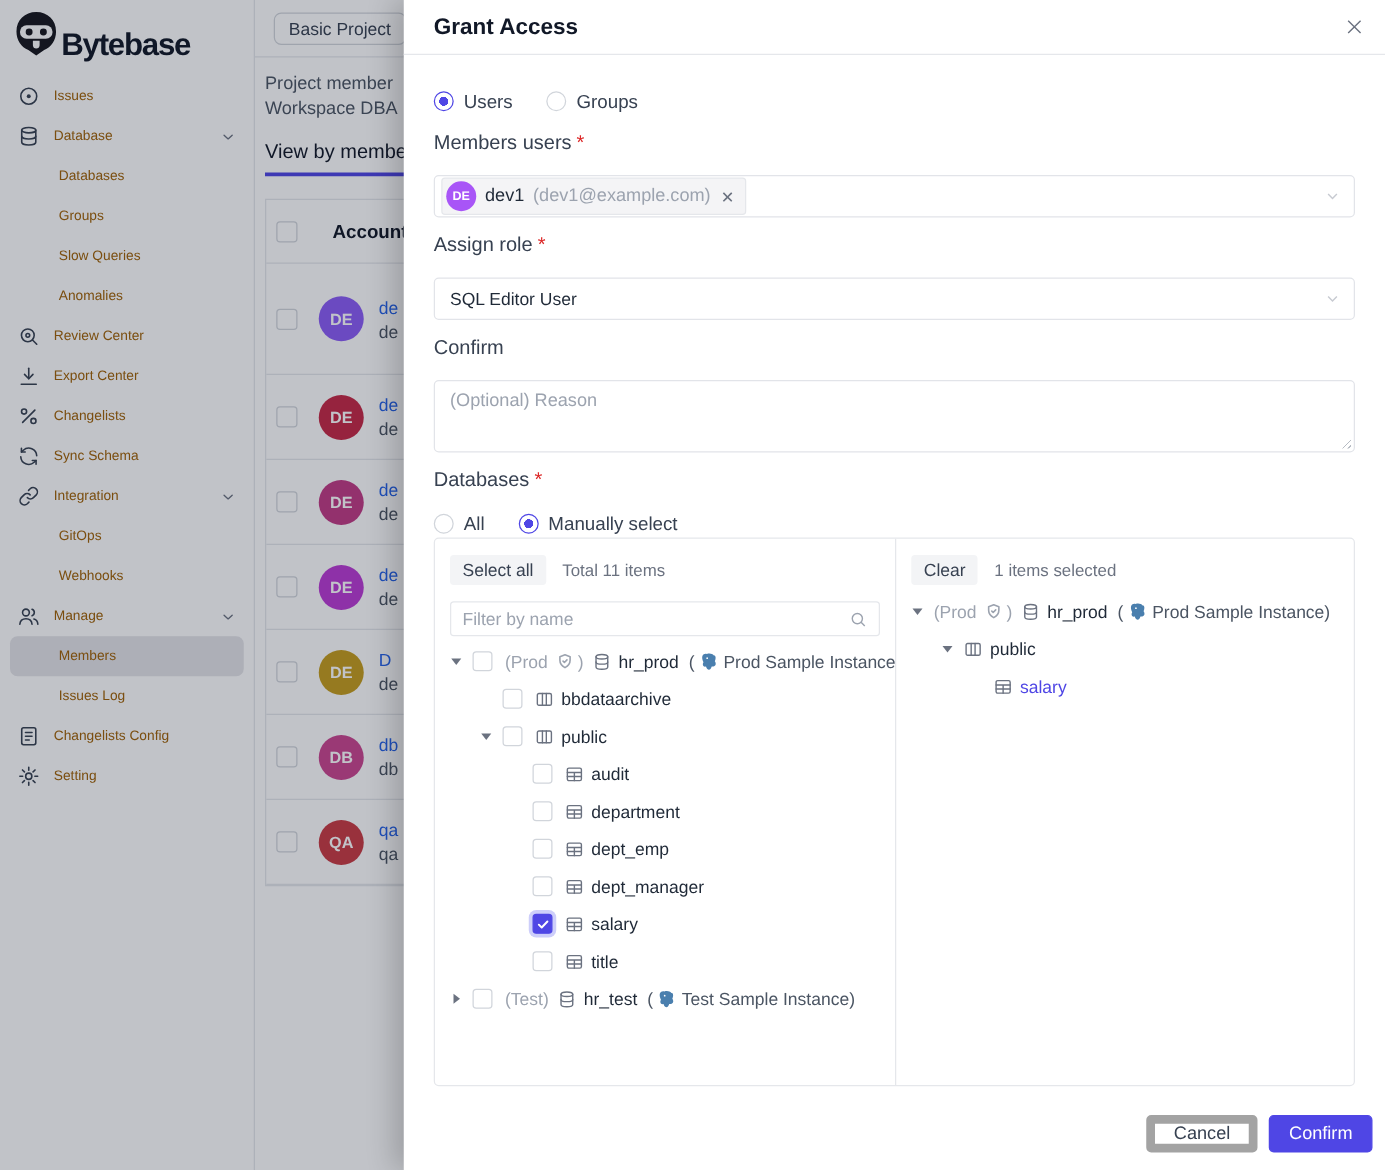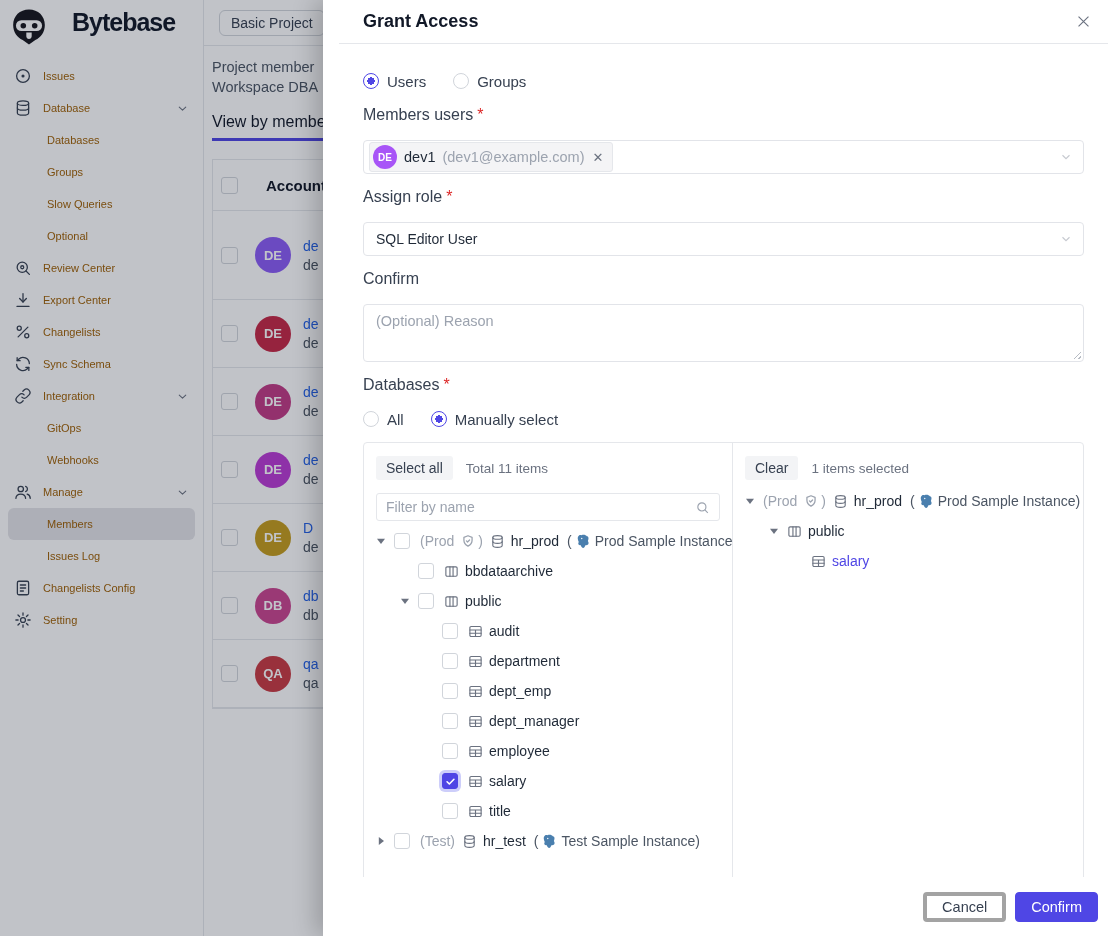--- a/index.html
+++ b/index.html
@@ -4,21 +4,21 @@
 <style>
   html,body{margin:0;padding:0;}
   body{
     width:1108px;height:936px;position:relative;overflow:hidden;
     font-family:"Liberation Sans",sans-serif;background:#fff;
     -webkit-font-smoothing:antialiased;
   }
   
   .app{position:absolute;inset:0;display:flex;background:#fff;}
   .sidebar{width:204px;flex:0 0 204px;border-right:1px solid #e5e7eb;background:#fff;box-sizing:border-box;padding-top:6px;}
-  .logo{display:flex;align-items:flex-start;gap:24px;padding:2px 10px 10px 10px;}
+  .logo{display:flex;align-items:flex-end;gap:1px;padding:2px 10px 10px 10px;}
   .brand{font-size:25px;font-weight:800;color:#111827;letter-spacing:-1px;}
   .nav-item{display:flex;align-items:center;gap:11px;height:32px;padding:0 14px;font-size:11px;color:#a16207;cursor:pointer;}
   .nav-item .ni{color:#374151;display:flex;flex:none;}
   .nav-item.sub{padding-left:47px;}
   .nav-item.active{background:#e4e4e8;border-radius:6px;margin:0 8px;padding-left:39px;}
   .nav-item .chev{margin-left:auto;color:#6b7280;display:flex;}
   .content{flex:1;position:relative;background:#fff;}
   .topbar{height:46px;border-bottom:1px solid #e5e7eb;display:flex;align-items:center;padding:0 15px;box-sizing:border-box;}
   .chip{border:1px solid #d1d5db;border-radius:6px;padding:4px 11px;font-size:14px;color:#374151;background:#fff;white-space:nowrap;}
   .desc{padding:11px 0 0 8px;font-size:14.5px;color:#4b5563;line-height:20px;white-space:nowrap;}
@@ -30,42 +30,42 @@
   .cb{width:17px;height:17px;border:1px solid #d1d5db;border-radius:3px;background:#fff;flex:none;box-sizing:border-box;}
   .trow{display:flex;align-items:center;height:67px;border-bottom:1px solid #e5e7eb;padding-left:8px;}
   .trow.tall{height:88px;}
   .avatar{width:36px;height:36px;border-radius:50%;color:#fff;font-weight:700;font-size:13px;display:flex;align-items:center;justify-content:center;margin:0 12px 0 17px;flex:none;}
   .rowtext{display:flex;flex-direction:column;gap:3px;}
   .rowtext .link{color:#2563eb;font-size:14px;font-weight:500;white-space:nowrap;}
   .rowtext .sub{color:#4b5563;font-size:14px;white-space:nowrap;}
   
   .overlay{position:absolute;inset:0;background:rgba(15,23,42,0.26);}
   
-  .modal{position:absolute;top:0;left:323px;right:0;bottom:0;background:#fff;box-shadow:-8px 0 22px rgba(0,0,0,0.2);display:flex;flex-direction:column;box-sizing:border-box;padding-left:16px;}
+  .modal{position:absolute;top:0;left:323px;right:0;bottom:0;background:#fff;box-shadow:-8px 0 22px rgba(0,0,0,0.2);display:flex;flex-direction:column;box-sizing:border-box;}
   .modal-header{flex:0 0 44px;display:flex;align-items:center;justify-content:space-between;padding:0 16px 0 24px;border-bottom:1px solid #e5e7eb;box-sizing:border-box;}
   .modal-title{font-size:18px;font-weight:600;color:#111827;}
   .close{color:#6b7280;display:flex;cursor:pointer;}
   .modal-body{flex:1;padding:14px 24px 0 24px;box-sizing:border-box;overflow:hidden;}
   .radio-row{display:flex;align-items:center;gap:27px;height:22px;margin-top:12px;}
   .radio{display:flex;align-items:center;gap:8px;font-size:15px;color:#374151;cursor:pointer;}
   .rdot{width:16px;height:16px;border-radius:50%;border:1px solid #d1d5db;background:#fff;box-sizing:border-box;flex:none;}
   .rdot.on{border:1.5px solid #4f46e5;background:radial-gradient(circle,#4f46e5 0 3.6px,#fff 3.7px);}
   .field-label{margin-top:14px;font-size:16px;font-weight:500;color:#374151;}
   .req{color:#dc2626;margin-left:4px;}
   .select-box{margin-top:16px;height:34px;border:1px solid #e2e4e9;border-radius:4px;display:flex;align-items:center;padding:0 12px;font-size:14px;color:#1f2937;position:relative;background:#fff;box-sizing:border-box;cursor:pointer;}
   .select-box .dchev{position:absolute;right:10px;color:#c7cad1;display:flex;}
   .users-box{padding:0 5px;}
   .chip-user{display:flex;align-items:center;gap:7px;background:#f4f4f6;border:1px solid #e5e7eb;border-radius:3px;padding:2px 9px 2px 3px;font-size:14.5px;}
   .chip-avatar{width:24px;height:24px;border-radius:50%;color:#fff;font-size:10px;font-weight:700;display:flex;align-items:center;justify-content:center;flex:none;}
   .chip-name{color:#1f2937;font-weight:500;}
   .chip-email{color:#9ca3af;}
   .chip-x{color:#6b7280;font-size:13px;margin-left:1px;cursor:pointer;}
   .textarea{margin-top:16px;height:58px;border:1px solid #e2e4e9;border-radius:4px;padding:8px 12px;font-size:14.5px;color:#9ca3af;position:relative;background:#fff;box-sizing:border-box;}
   .resize-grip{position:absolute;right:2px;bottom:2px;width:10px;height:10px;background:repeating-linear-gradient(135deg,transparent 0 2.2px,#b7bcc4 2.2px 3.2px);clip-path:polygon(100% 0,100% 100%,0 100%);}
-  .transfer{margin-top:12px;border:1px solid #e5e7eb;border-radius:4px;display:flex;height:439px;box-sizing:border-box;background:#fff;}
+  .transfer{border:1px solid #e5e7eb;border-radius:4px;display:flex;height:439px;box-sizing:border-box;background:#fff;}
   .t-left{width:369px;flex:0 0 369px;border-right:1px solid #e5e7eb;padding:12px;box-sizing:border-box;overflow:hidden;}
   .t-right{flex:1;padding:12px;box-sizing:border-box;overflow:hidden;}
   .t-header{display:flex;align-items:center;gap:13px;height:26px;}
   .pill-btn{background:#f3f4f6;border-radius:3px;padding:4px 10px;font-size:14px;color:#374151;cursor:pointer;white-space:nowrap;}
   .t-count{font-size:13.5px;color:#6b7280;white-space:nowrap;}
   .filter{margin-top:12px;height:28px;border:1px solid #e5e7eb;border-radius:3px;display:flex;align-items:center;padding:0 9px;box-sizing:border-box;}
   .filter .ph{flex:1;font-size:14px;color:#9ca3af;}
   .filter .mag{color:#9ca3af;display:flex;}
   .tree{margin-top:5px;}
   .tree-row{display:flex;align-items:center;height:30px;font-size:14px;color:#1f2937;white-space:nowrap;}
@@ -73,21 +73,21 @@
   .t-exp{width:18px;flex:none;color:#6b7280;display:flex;align-items:center;}
   .tcb{width:16px;height:16px;border:1px solid #d1d5db;border-radius:3px;background:#fff;margin-right:10px;flex:none;box-sizing:border-box;display:flex;align-items:center;justify-content:center;cursor:pointer;}
   .tcb.checked{background:#4f46e5;border-color:#4f46e5;box-shadow:0 0 0 3px rgba(99,102,241,0.32);}
   .env{color:#9ca3af;margin-right:7px;display:inline-flex;align-items:center;gap:3px;}
   .node-icon{margin-right:6px;color:#6b7280;display:flex;flex:none;}
   .tname{color:#1f2937;}
   .tname.sel{color:#4f46e5;font-weight:500;}
   .inst{color:#4b5563;margin-left:8px;display:inline-flex;align-items:center;gap:4px;}
   .modal-footer{flex:0 0 59px;display:flex;align-items:center;justify-content:flex-end;gap:9px;padding-right:10px;box-sizing:border-box;}
   .btn{height:30px;padding:0 15px;border-radius:4px;font-size:14.5px;display:flex;align-items:center;cursor:pointer;box-sizing:border-box;}
-  .btn-cancel{border:4px solid #a3a3a3;background:#fff;color:#374151;}
+  .btn-cancel{border:7px solid #a3a3a3;background:#fff;color:#374151;}
   .btn-confirm{background:#4f46e5;color:#fff;font-weight:500;border:1px solid #4f46e5;}
 </style>
 </head>
 <body>
 
 <div class="app">
   <aside class="sidebar">
     <div class="logo">
       <span>
         <svg width="38" height="38" viewBox="0 0 48 48">
@@ -128,21 +128,21 @@
         <div class="nav-item sub">
           <span>Databases</span>
         </div>
         <div class="nav-item sub">
           <span>Groups</span>
         </div>
         <div class="nav-item sub">
           <span>Slow Queries</span>
         </div>
         <div class="nav-item sub">
-          <span>Optional</span>
+          <span>Anomalies</span>
         </div>
         <div class="nav-item">
           <span class="ni">
             <svg width="18" height="18" viewBox="0 0 24 24" fill="none" stroke="currentColor" stroke-width="1.7" stroke-linecap="round" stroke-linejoin="round">
               <circle cx="11" cy="11" r="6.8"></circle>
               <path d="M16 16l4.5 4.5"></path>
               <circle cx="11" cy="11" r="2"></circle>
             </svg>
           </span>
           <span>Review Center</span>
@@ -509,32 +509,20 @@
                 <svg width="15" height="15" viewBox="0 0 24 24" fill="none" stroke="currentColor" stroke-width="1.8" stroke-linecap="round" stroke-linejoin="round">
                   <rect x="3" y="4" width="18" height="16" rx="2"></rect>
                   <path d="M3 9.5h18M3 14.8h18M12 9.5V20"></path>
                 </svg>
               </span>
               <span class="tname">dept_manager</span>
             </div>
             <div class="tree-row">
               <span class="t-indent" style="width:48px"></span>
               <span class="t-exp"></span>
-              <span class="tcb"></span>
-              <span class="node-icon">
-                <svg width="15" height="15" viewBox="0 0 24 24" fill="none" stroke="currentColor" stroke-width="1.8" stroke-linecap="round" stroke-linejoin="round">
-                  <rect x="3" y="4" width="18" height="16" rx="2"></rect>
-                  <path d="M3 9.5h18M3 14.8h18M12 9.5V20"></path>
-                </svg>
-              </span>
-              <span class="tname">employee</span>
-            </div>
-            <div class="tree-row">
-              <span class="t-indent" style="width:48px"></span>
-              <span class="t-exp"></span>
               <span class="tcb checked">
                 <svg width="11" height="11" viewBox="0 0 24 24" fill="none" stroke="#fff" stroke-width="3.4" stroke-linecap="round" stroke-linejoin="round">
                   <path d="M4.5 12.5l5 5L19.5 7"></path>
                 </svg>
               </span>
               <span class="node-icon">
                 <svg width="15" height="15" viewBox="0 0 24 24" fill="none" stroke="currentColor" stroke-width="1.8" stroke-linecap="round" stroke-linejoin="round">
                   <rect x="3" y="4" width="18" height="16" rx="2"></rect>
                   <path d="M3 9.5h18M3 14.8h18M12 9.5V20"></path>
                 </svg>

